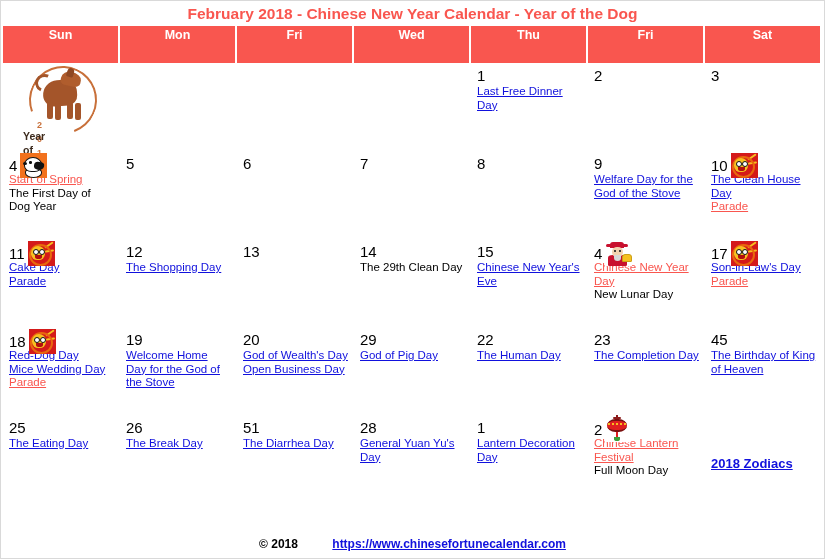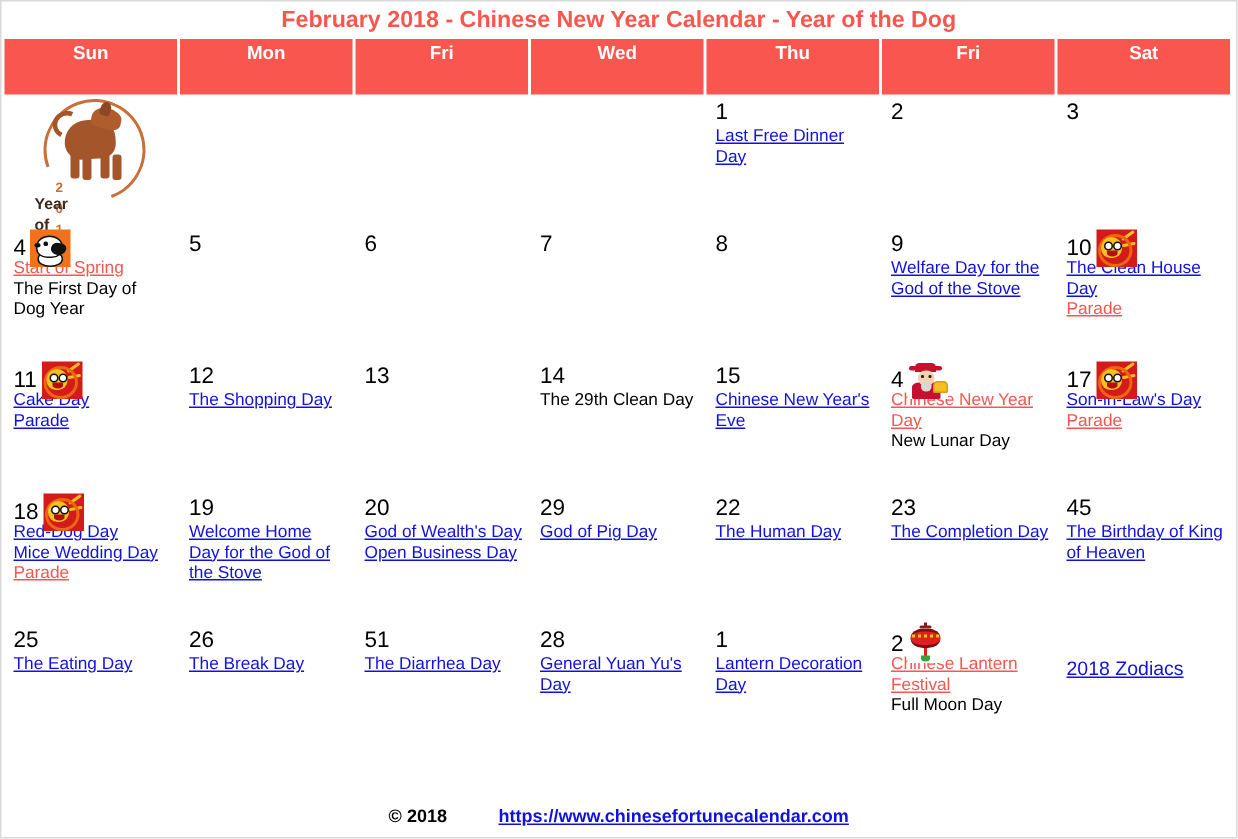--- a/index.html
+++ b/index.html
@@ -69,26 +69,26 @@
   .ev{
     display:block;
     line-height:13.5px;
     font-size:11.5px;
   }
   .ev.link-blue{color:#1111dd;text-decoration:underline;cursor:pointer;}
   .ev.link-red{color:#f9564f;text-decoration:underline;cursor:pointer;}
   .ev.plain{color:#000;text-decoration:none;}
   .zodiac-link{
     color:#1111dd;
-    font-weight:normal;
+    font-weight:bold;
     font-size:13px;
     text-decoration:underline;
     cursor:pointer;
     display:inline-block;
-    margin-top:2px;
+    margin-top:20px;
   }
   .footer{
     position:absolute;
     left:0;right:0;bottom:7px;
     text-align:center;
     font-size:12px;
     font-weight:bold;
     color:#000;
   }
   .footer .url{color:#1111dd;text-decoration:underline;cursor:pointer;margin-left:31px;}

